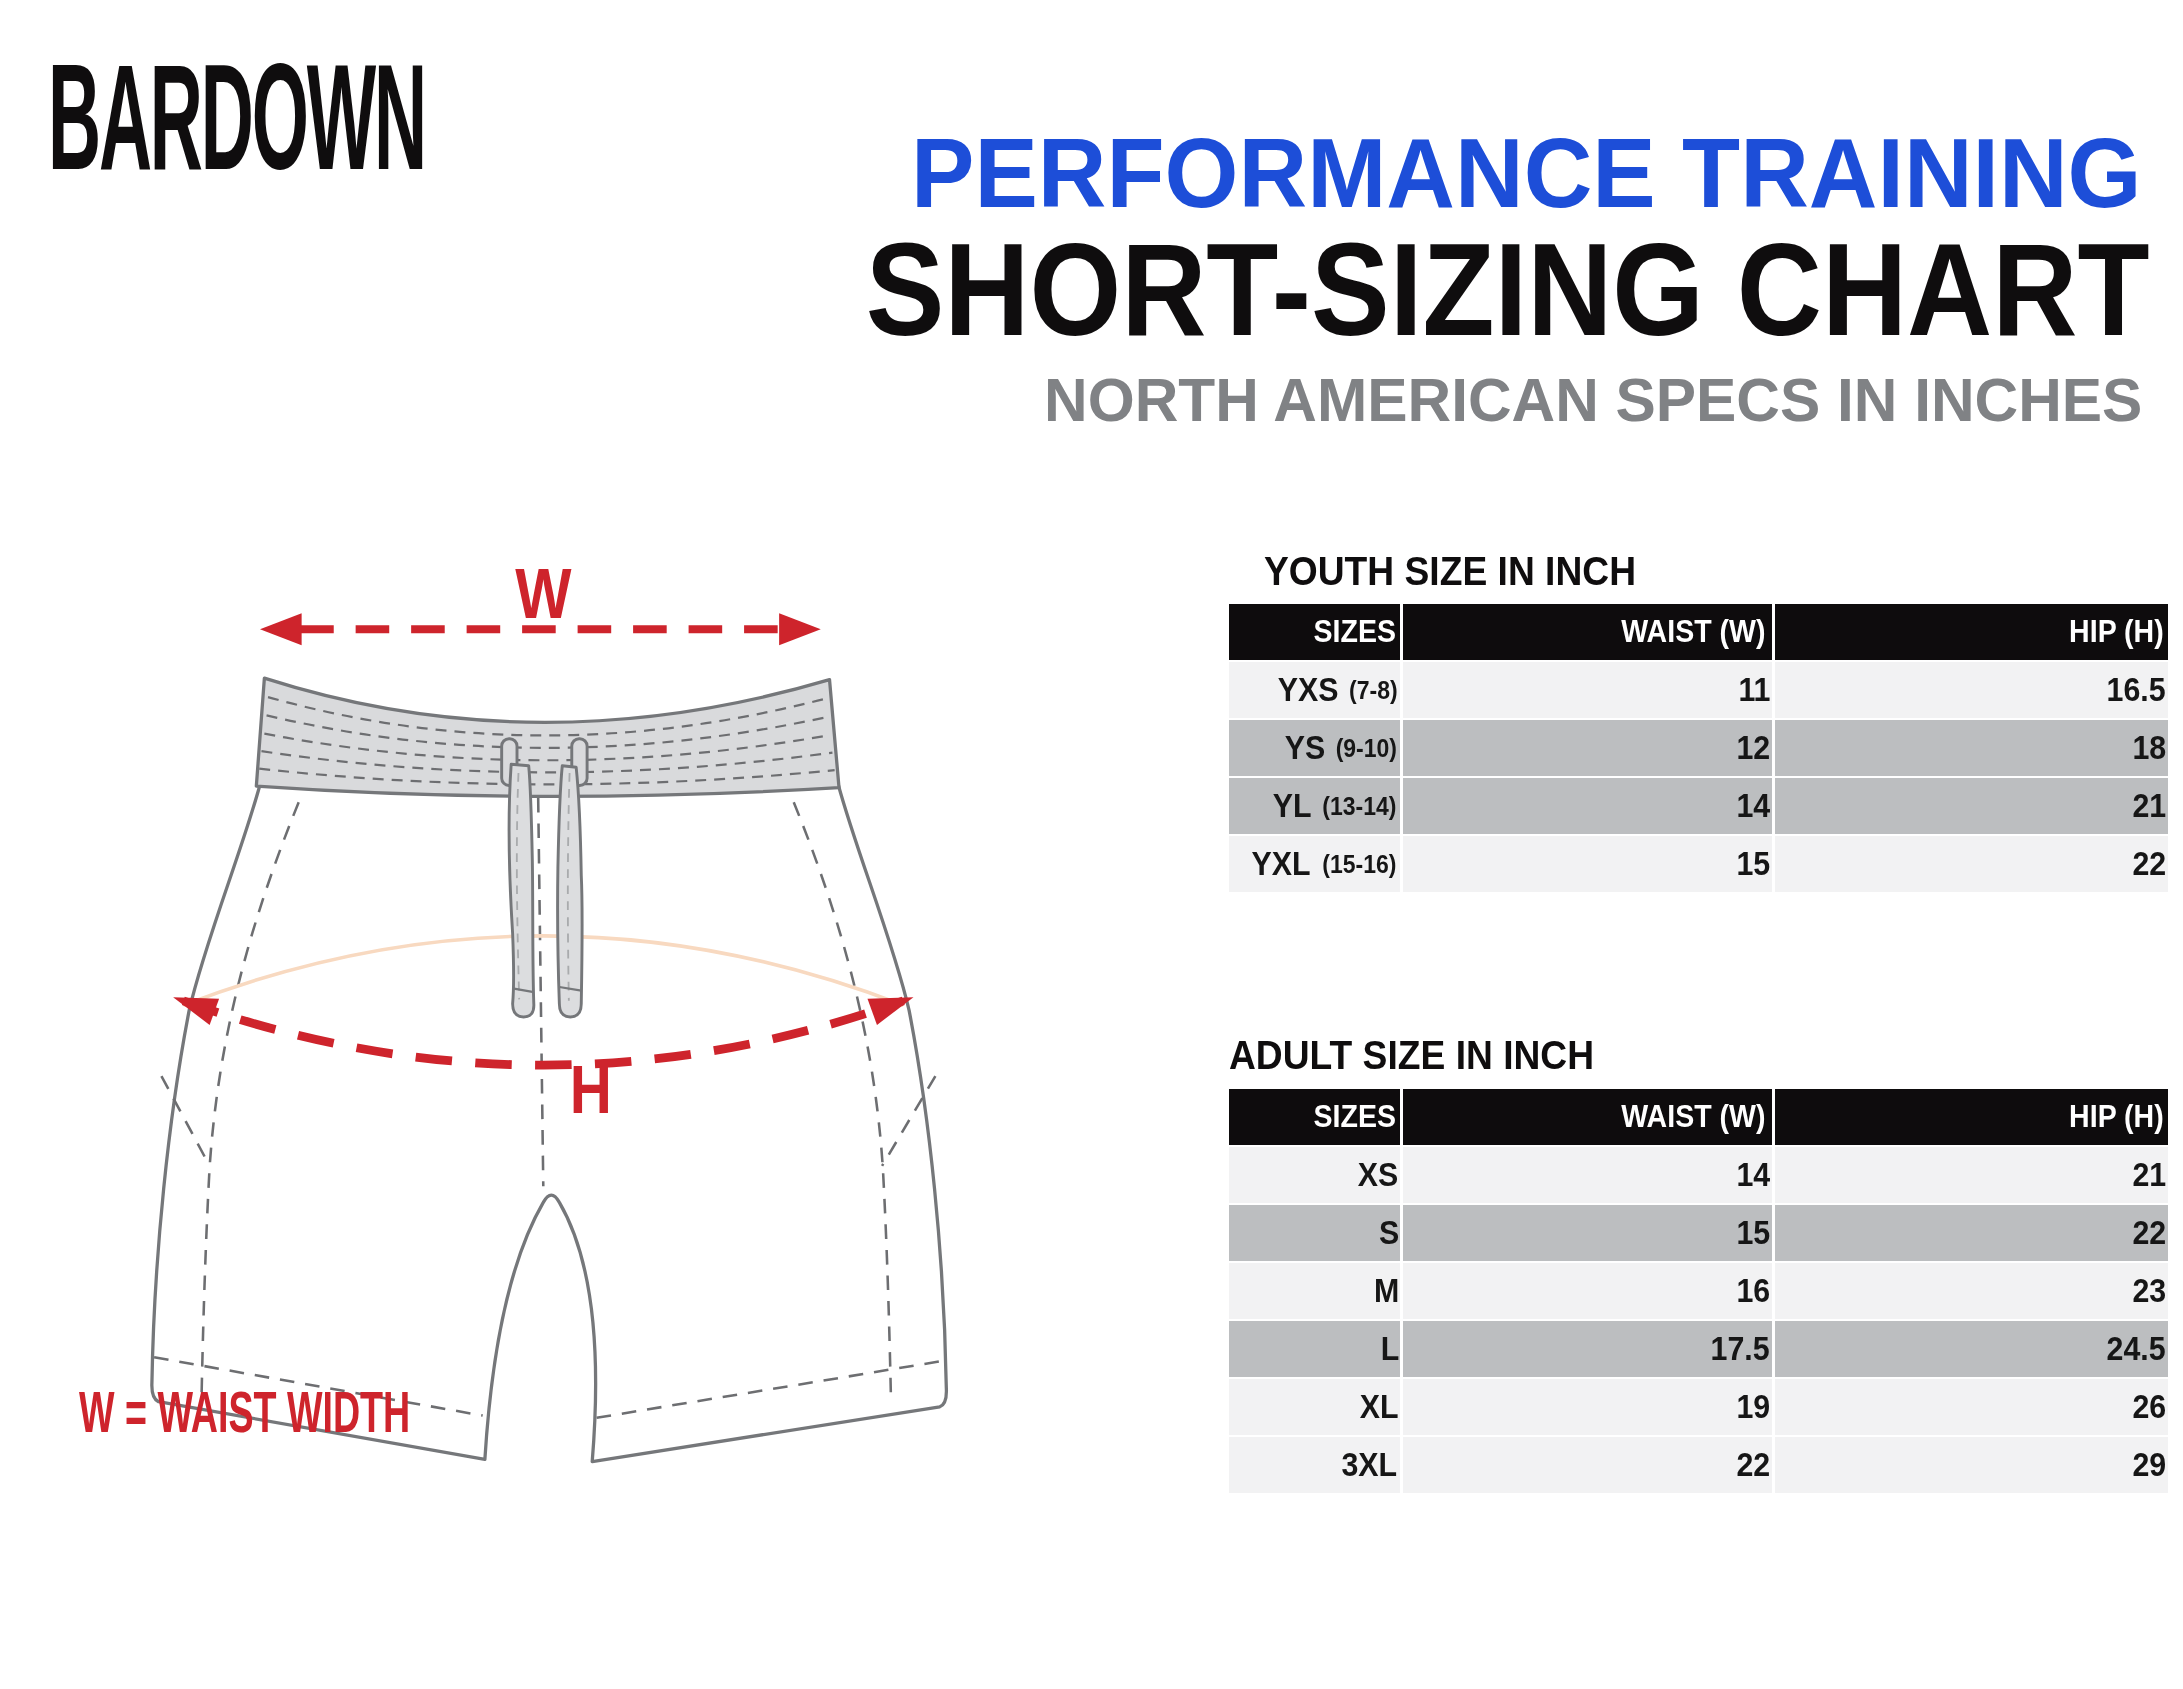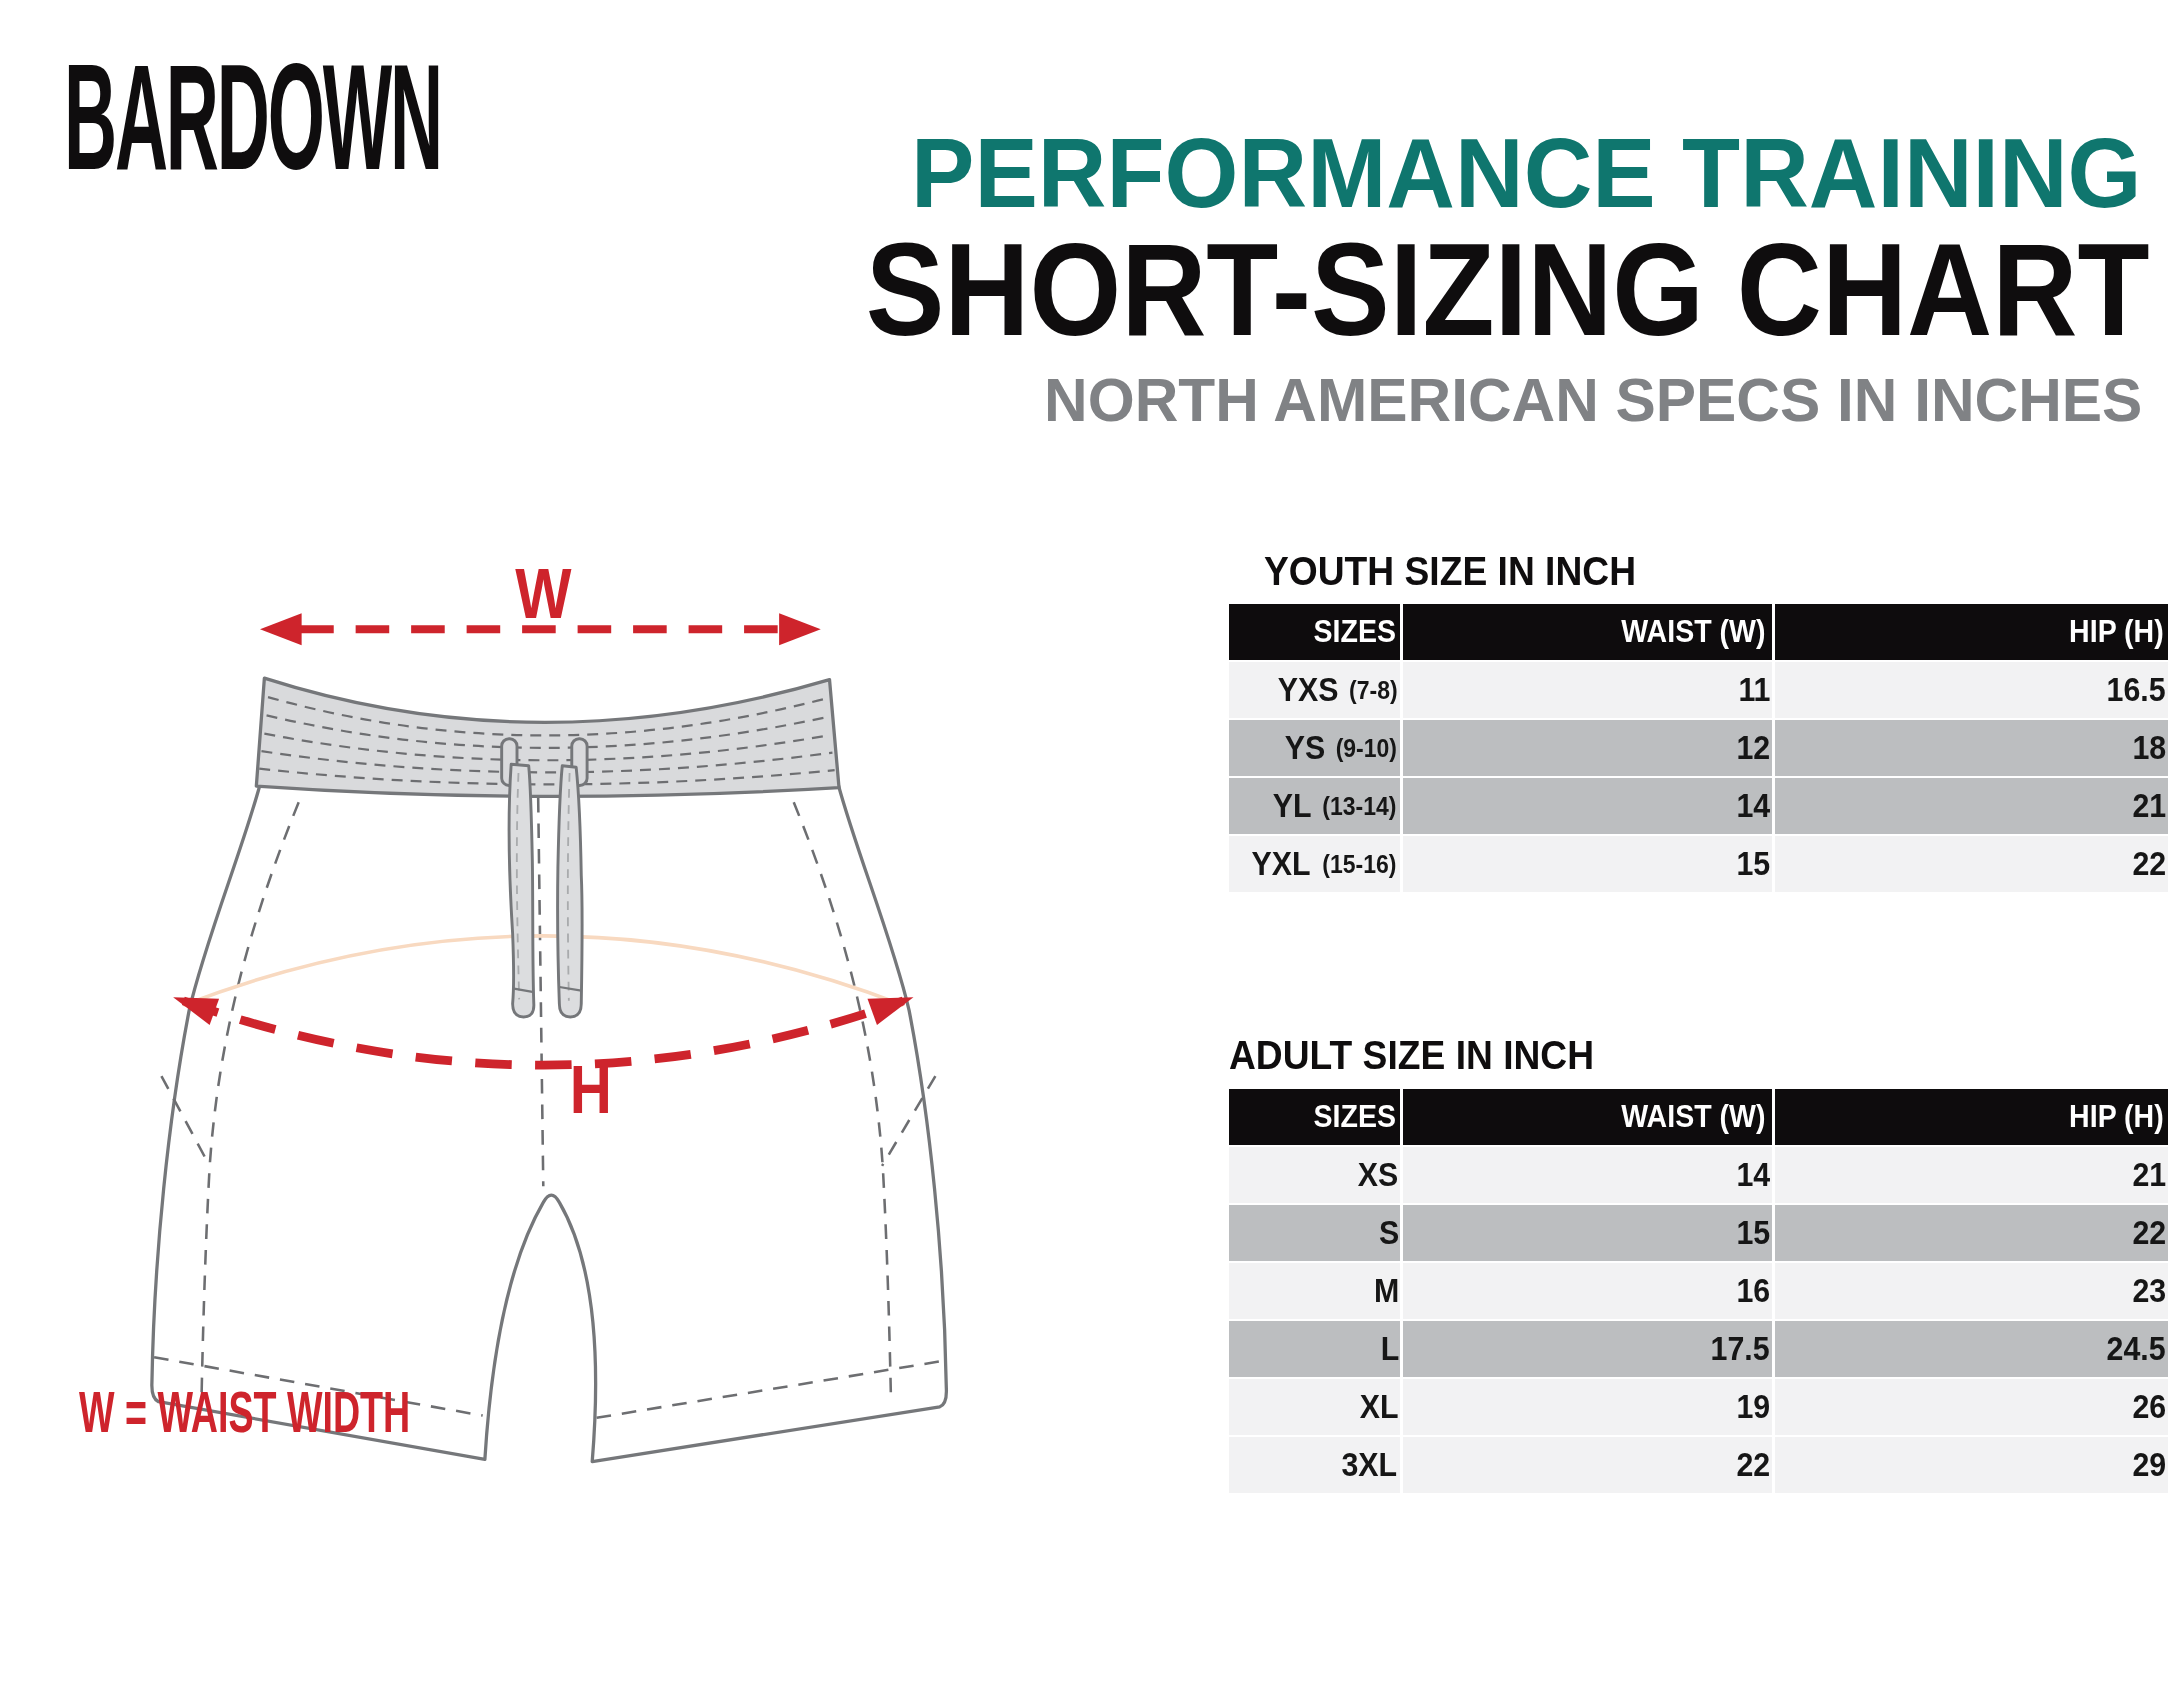--- a/index.html
+++ b/index.html
@@ -6,26 +6,26 @@
   .page{position:relative;width:2183px;height:1689px;background:#ffffff;overflow:hidden;
         font-family:"Liberation Sans","DejaVu Sans",sans-serif;color:#141414;}
 
   
   .cx{display:inline-block;white-space:nowrap;transform:scaleX(var(--sx,.9));}
   .ol{transform-origin:left center;}
   .oc{transform-origin:center center;}
   .or{transform-origin:right center;}
 
   
-  .logo{position:absolute;left:64px;top:42px;font-size:150px;font-weight:800;
+  .logo{position:absolute;left:48px;top:42px;font-size:150px;font-weight:800;
         letter-spacing:-4.4px;line-height:1;color:#0f0d0e;}
 
   
   .t-line{position:absolute;right:41px;width:1419px;text-align:right;white-space:nowrap;line-height:1;}
-  .t1{top:124px;font-size:98px;font-weight:700;color:#0f766e;}
+  .t1{top:124px;font-size:98px;font-weight:700;color:#1d4ed8;}
   .t2{top:224px;font-size:131px;font-weight:700;color:#0f0d0e;}
   .t3{top:370px;font-size:61px;font-weight:700;color:#808285;}
 
   
   .sec-title{position:absolute;left:1229px;font-size:40px;font-weight:700;color:#0f0d0e;white-space:nowrap;}
   .sec-youth{top:549px;margin-left:35px;}
   .sec-adult{top:1033px;}
 
   
   .tbl{position:absolute;left:1229px;width:938px;font-weight:700;}

